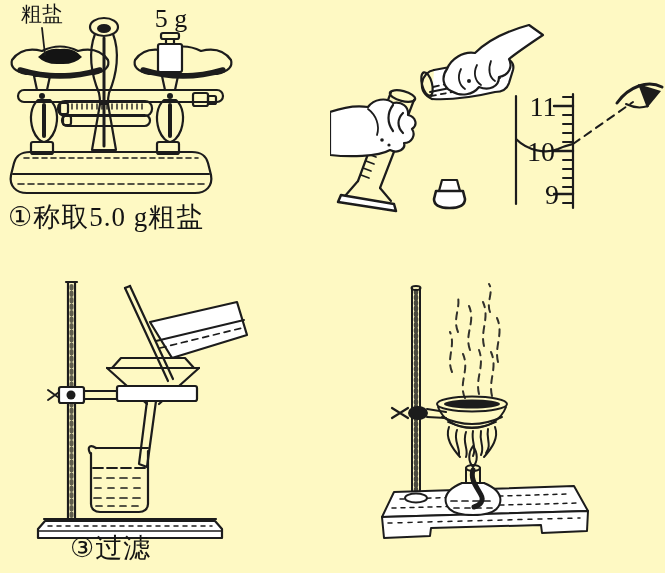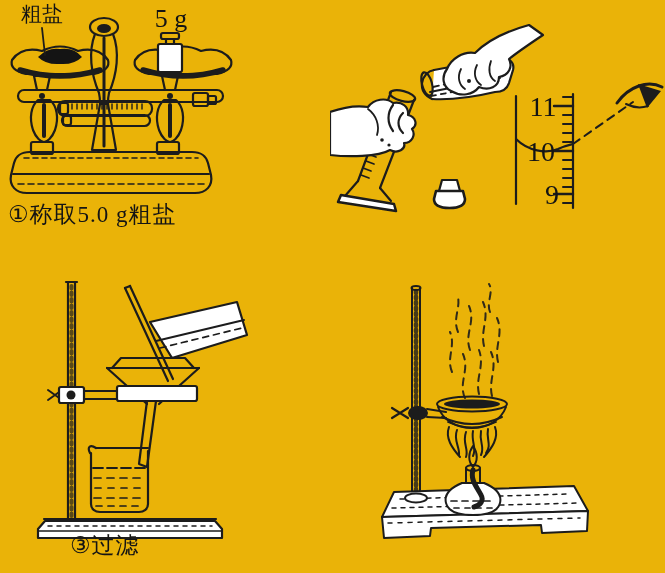--- a/index.html
+++ b/index.html
@@ -1,24 +1,24 @@
 <!DOCTYPE html>
 <html><head>
 <meta charset="utf-8">
 <style>
   html,body{margin:0;padding:0;background:#fff;}
-  .stage{position:relative;width:665px;height:573px;background:#eab308;overflow:hidden;
+  .stage{position:relative;width:665px;height:573px;background:#fef9c3;overflow:hidden;
          font-family:"Liberation Serif","DejaVu Serif",serif;color:#161616;}
   .panel{position:absolute;}
   #panel-weighing{left:0;top:0;width:330px;height:240px;}
   #panel-measuring{left:330px;top:16px;width:335px;height:240px;}
   #panel-filtering{left:0;top:240px;width:330px;height:333px;}
   #panel-evaporating{left:330px;top:240px;width:335px;height:333px;}
   .panel svg{display:block;position:absolute;left:0;top:0;}
-  .caption{position:absolute;white-space:nowrap;font-size:23px;letter-spacing:1px;
+  .caption{position:absolute;white-space:nowrap;font-size:27px;letter-spacing:1px;
            font-family:"Liberation Serif","DejaVu Serif","DejaVu Sans",serif;color:#141414;}
   #cap1{left:8px;top:199px;}
   #cap2{left:44px;top:201px;}
   #cap3{left:70px;top:290px;text-align:center;}
   #cap4{left:79px;top:290px;}
   text{font-family:"Liberation Serif","DejaVu Serif","DejaVu Sans",serif;fill:#141414;}
 </style>
 </head>
 <body>
 

